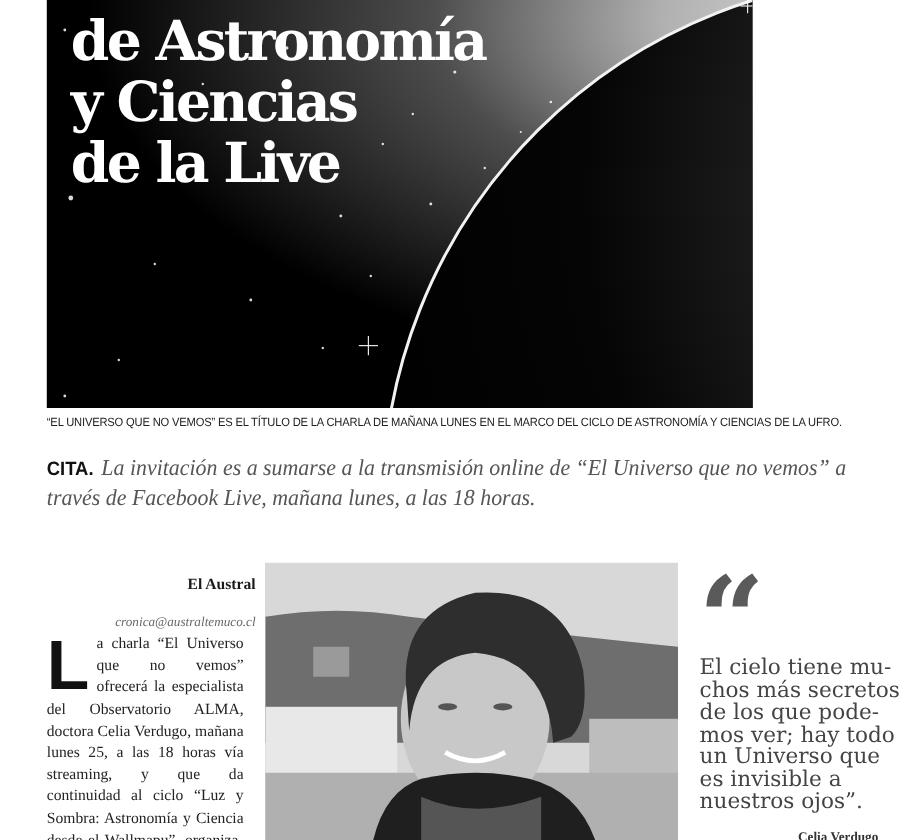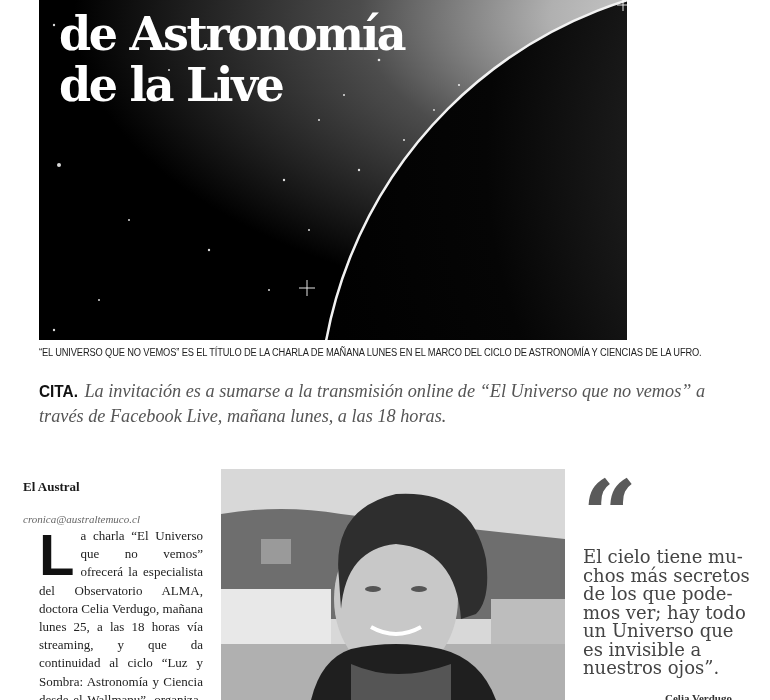--- a/index.html
+++ b/index.html
@@ -10,21 +10,21 @@
   .hero svg.bg { position:absolute; left:0; top:0; width:705px; height:340px; }
   .headline { position:absolute; left:20px; top:-42px; color:#fff; font-family:"DejaVu Serif", serif; font-weight:bold; font-size:46px; line-height:51px; letter-spacing:-2.3px; margin:0; }
   .headline span { display:block; }
 
   .caption { position:absolute; left:39px; top:347px; width:705px; font-family:"Liberation Sans", sans-serif; font-size:10px; letter-spacing:-0.15px; color:#222; text-transform:uppercase; white-space:nowrap; transform:scaleX(0.93); transform-origin:left top; }
 
   .lead { position:absolute; left:39px; top:379px; width:705px; font-family:"Liberation Serif", serif; font-style:italic; font-size:19px; line-height:24px; color:#555; transform:scaleX(0.96); transform-origin:left top; }
   .lead .tag { font-family:"Liberation Sans", sans-serif; font-style:normal; font-weight:bold; font-size:16px; color:#111; margin-right:2px; }
 
   
-  .byline { position:absolute; left:23px; top:479px; width:170px; }
+  .byline { position:absolute; left:43px; top:479px; width:170px;text-align:right; }
   .author { font-family:"Liberation Serif", serif; font-weight:bold; font-size:13px; color:#1a1a1a; }
   .email { font-family:"Liberation Serif", serif; font-style:italic; font-size:11px; color:#666; margin-top:18px; }
 
   .body { position:absolute; left:39px; top:527px; width:164px; font-family:"Liberation Serif", serif; font-size:13px; line-height:18.2px; text-align:justify; color:#222; hyphens:manual; }
   .dropcap { float:left; font-family:"Liberation Sans", sans-serif; font-weight:bold; font-size:58px; line-height:46px; height:46px; margin:5px 6px 0 0; color:#111; }
 
   
   .photo { position:absolute; left:221px; top:469px; width:344px; height:231px; overflow:hidden; background:#cfcfcf; }
   .photo svg { width:344px; height:231px; display:block; }
 
@@ -78,20 +78,21 @@
     <g stroke="#fff" stroke-width="1" opacity="0.9">
       <line x1="260" y1="288" x2="276" y2="288"></line>
         <line x1="268" y1="280" x2="268" y2="296"></line>
       <line x1="578" y1="5" x2="590" y2="5"></line>
         <line x1="584" y1="0" x2="584" y2="11"></line>
     </g>
   </svg>
   <h1 class="headline">
     <span>charla en el ciclo</span>
     <span>de Astronomía</span>
+    <span>y Ciencias</span>
     <span>de la Live</span>
   </h1>
 </div>
 
 <div class="caption">“El Universo que no vemos” es el título de la charla de mañana lunes en el marco del ciclo de Astronomía y Ciencias de la Ufro.</div>
 
 <div class="lead">
   <span class="tag">CITA.</span>
   <span>La invitación es a sumarse a la transmisión online de “El Universo que no vemos” a través de Facebook Live, mañana lunes, a las 18 horas.</span>
 </div>

